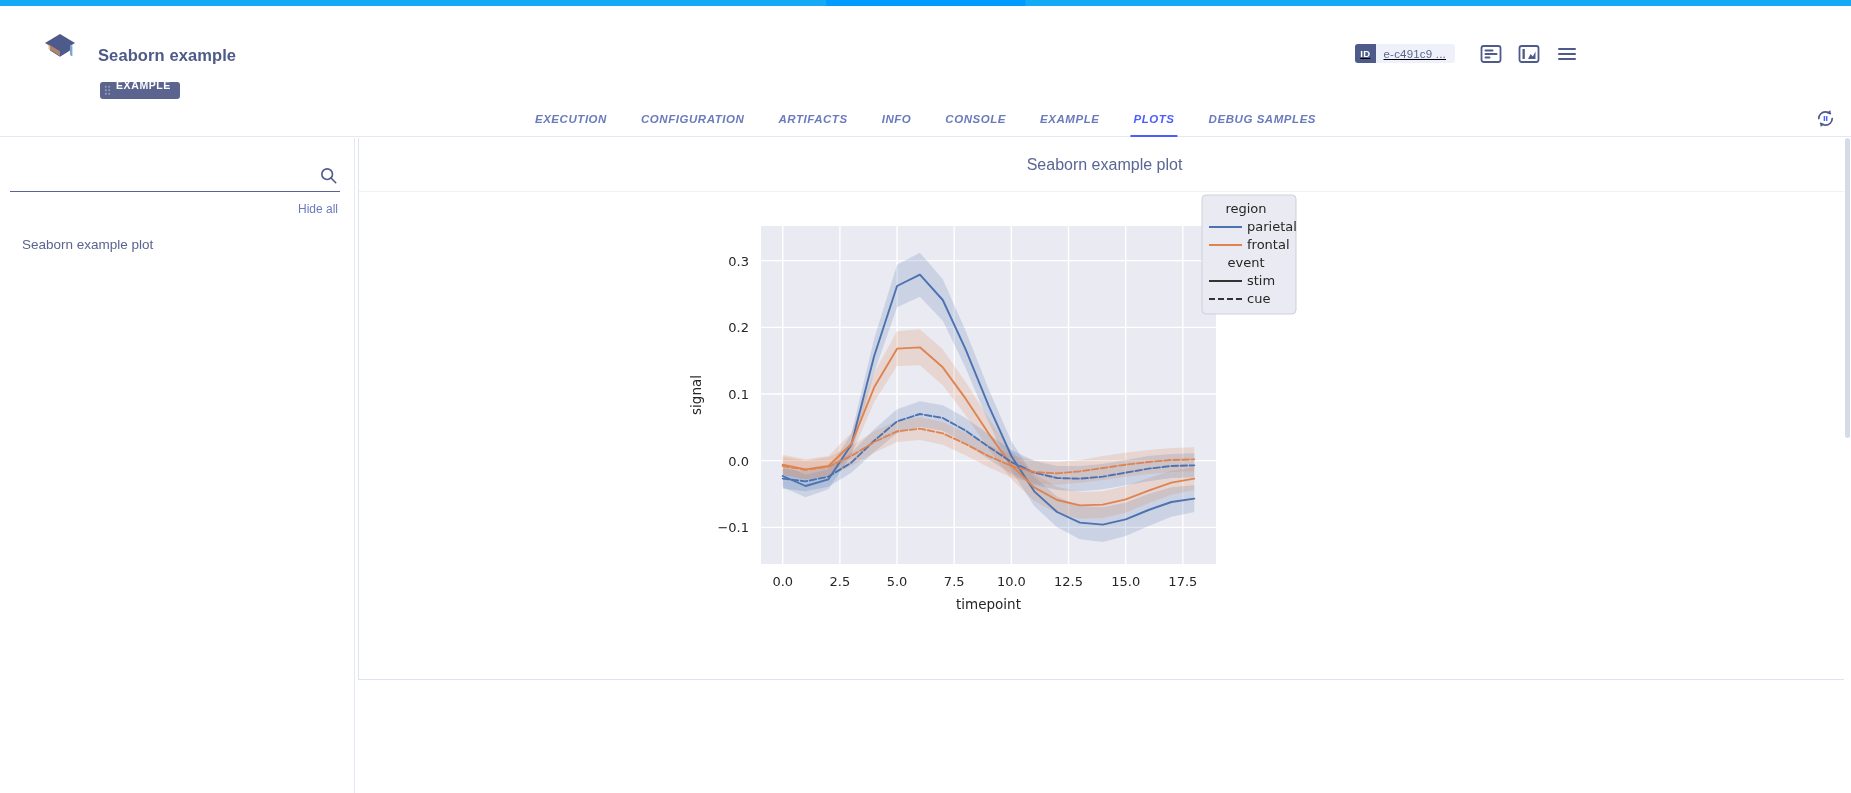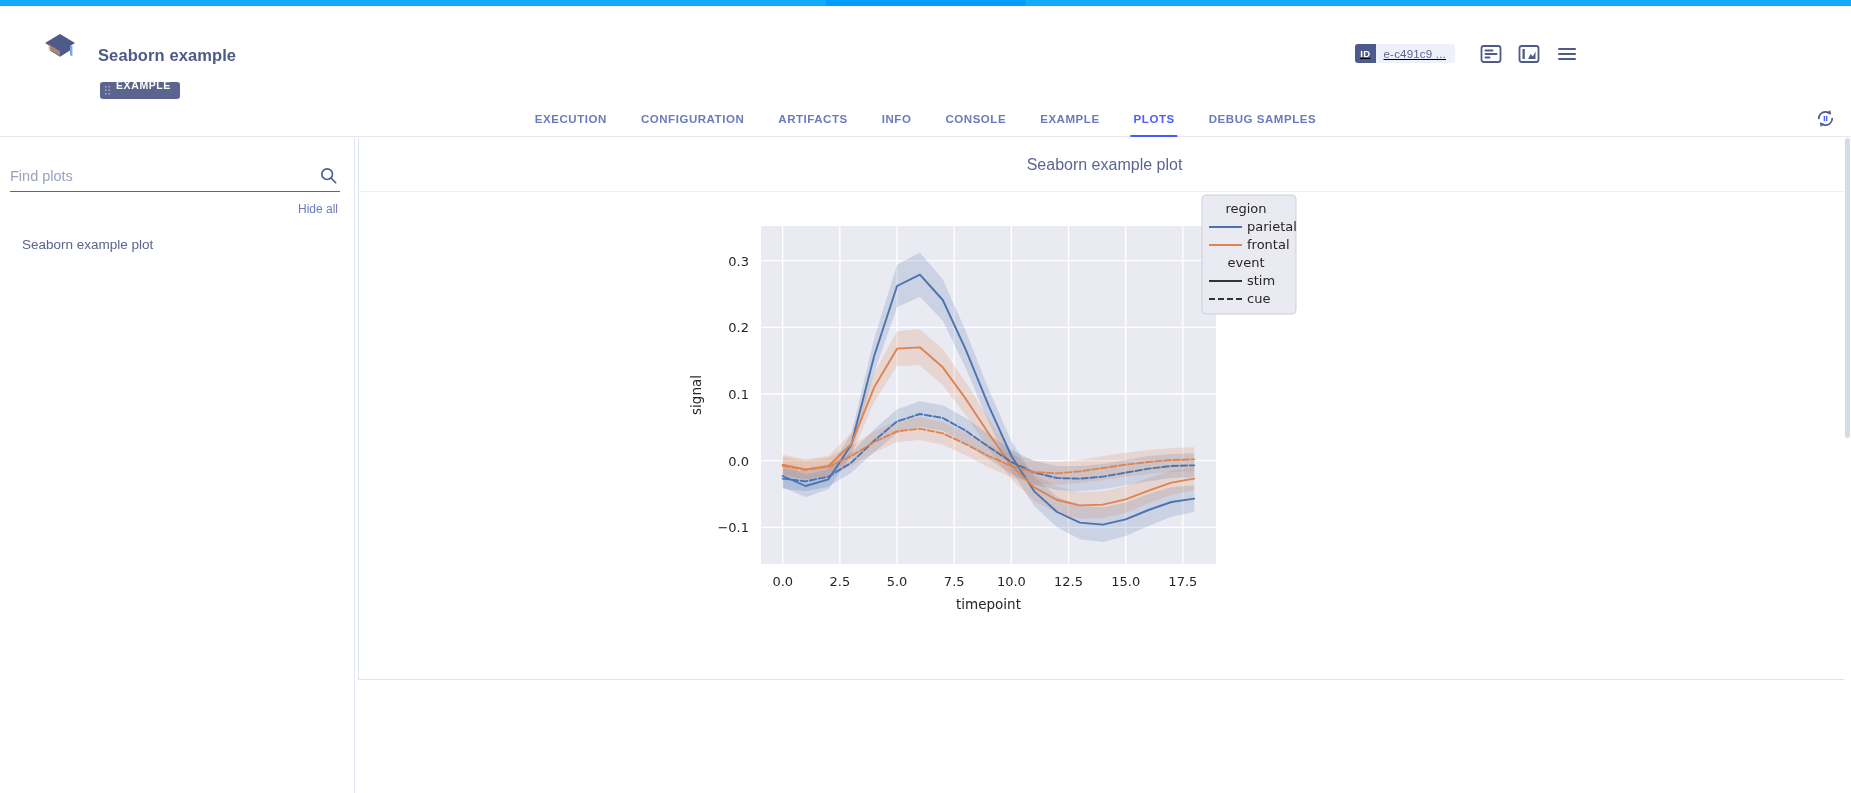--- a/index.html
+++ b/index.html
@@ -109,21 +109,21 @@
     position: absolute; left: 50%; transform: translateX(-50%);
     top: 0; height: 37px;
     display: flex; align-items: center; gap: 0px;
   }
   .tab {
     position: relative; height: 37px;
     display: flex; align-items: center;
     padding: 0 17px;
     font-size: 11.5px; font-weight: bold;
     letter-spacing: .55px; color: #6a7bbd;
-    cursor: pointer; white-space: nowrap;
+    cursor: pointer; white-space: nowrap; font-style: italic;
   }
   .tab.active { color: #4a5eff; }
   .tab.active::after {
     content: ""; position: absolute;
     left: 14px; right: 14px; bottom: 0; height: 2.5px;
     background: #4a5eff;
   }
   .refresh-icon {
     position: absolute; right: 14px; top: 7px;
     width: 23px; height: 23px;
@@ -268,21 +268,20 @@
     <path d="M19 12 a7 7 0 0 1 -7 7 a7 7 0 0 1 -5 -2" fill="none" stroke="#4d5a8a" stroke-width="1.8" stroke-linecap="round"></path>
     <path d="M17 3.2 L17.6 7.4 L13.4 6.6 Z" fill="#4d5a8a"></path>
     <path d="M7 20.8 L6.4 16.6 L10.6 17.4 Z" fill="#4d5a8a"></path>
     <rect x="10.1" y="9.3" width="1.5" height="5.4" rx="0.6" fill="#4a5eff"></rect>
     <rect x="12.5" y="9.3" width="1.5" height="5.4" rx="0.6" fill="#4a5eff"></rect>
   </svg>
 </div>
 
 <div class="sidebar">
   <div class="search-wrap">
-    <input class="search-input" type="text" placeholder="Find plots" style="">
     <svg class="search-icon" viewBox="0 0 20 20">
       <circle cx="8.6" cy="8.6" r="5.6" fill="none" stroke="#4d5a8a" stroke-width="1.7"></circle>
       <line x1="12.9" y1="12.9" x2="17.6" y2="17.6" stroke="#4d5a8a" stroke-width="1.7" stroke-linecap="round"></line>
     </svg>
   </div>
 
   <div class="hide-all">Hide all</div>
 
   <div class="plot-list">
     <div class="plot-item">Seaborn example plot</div>

